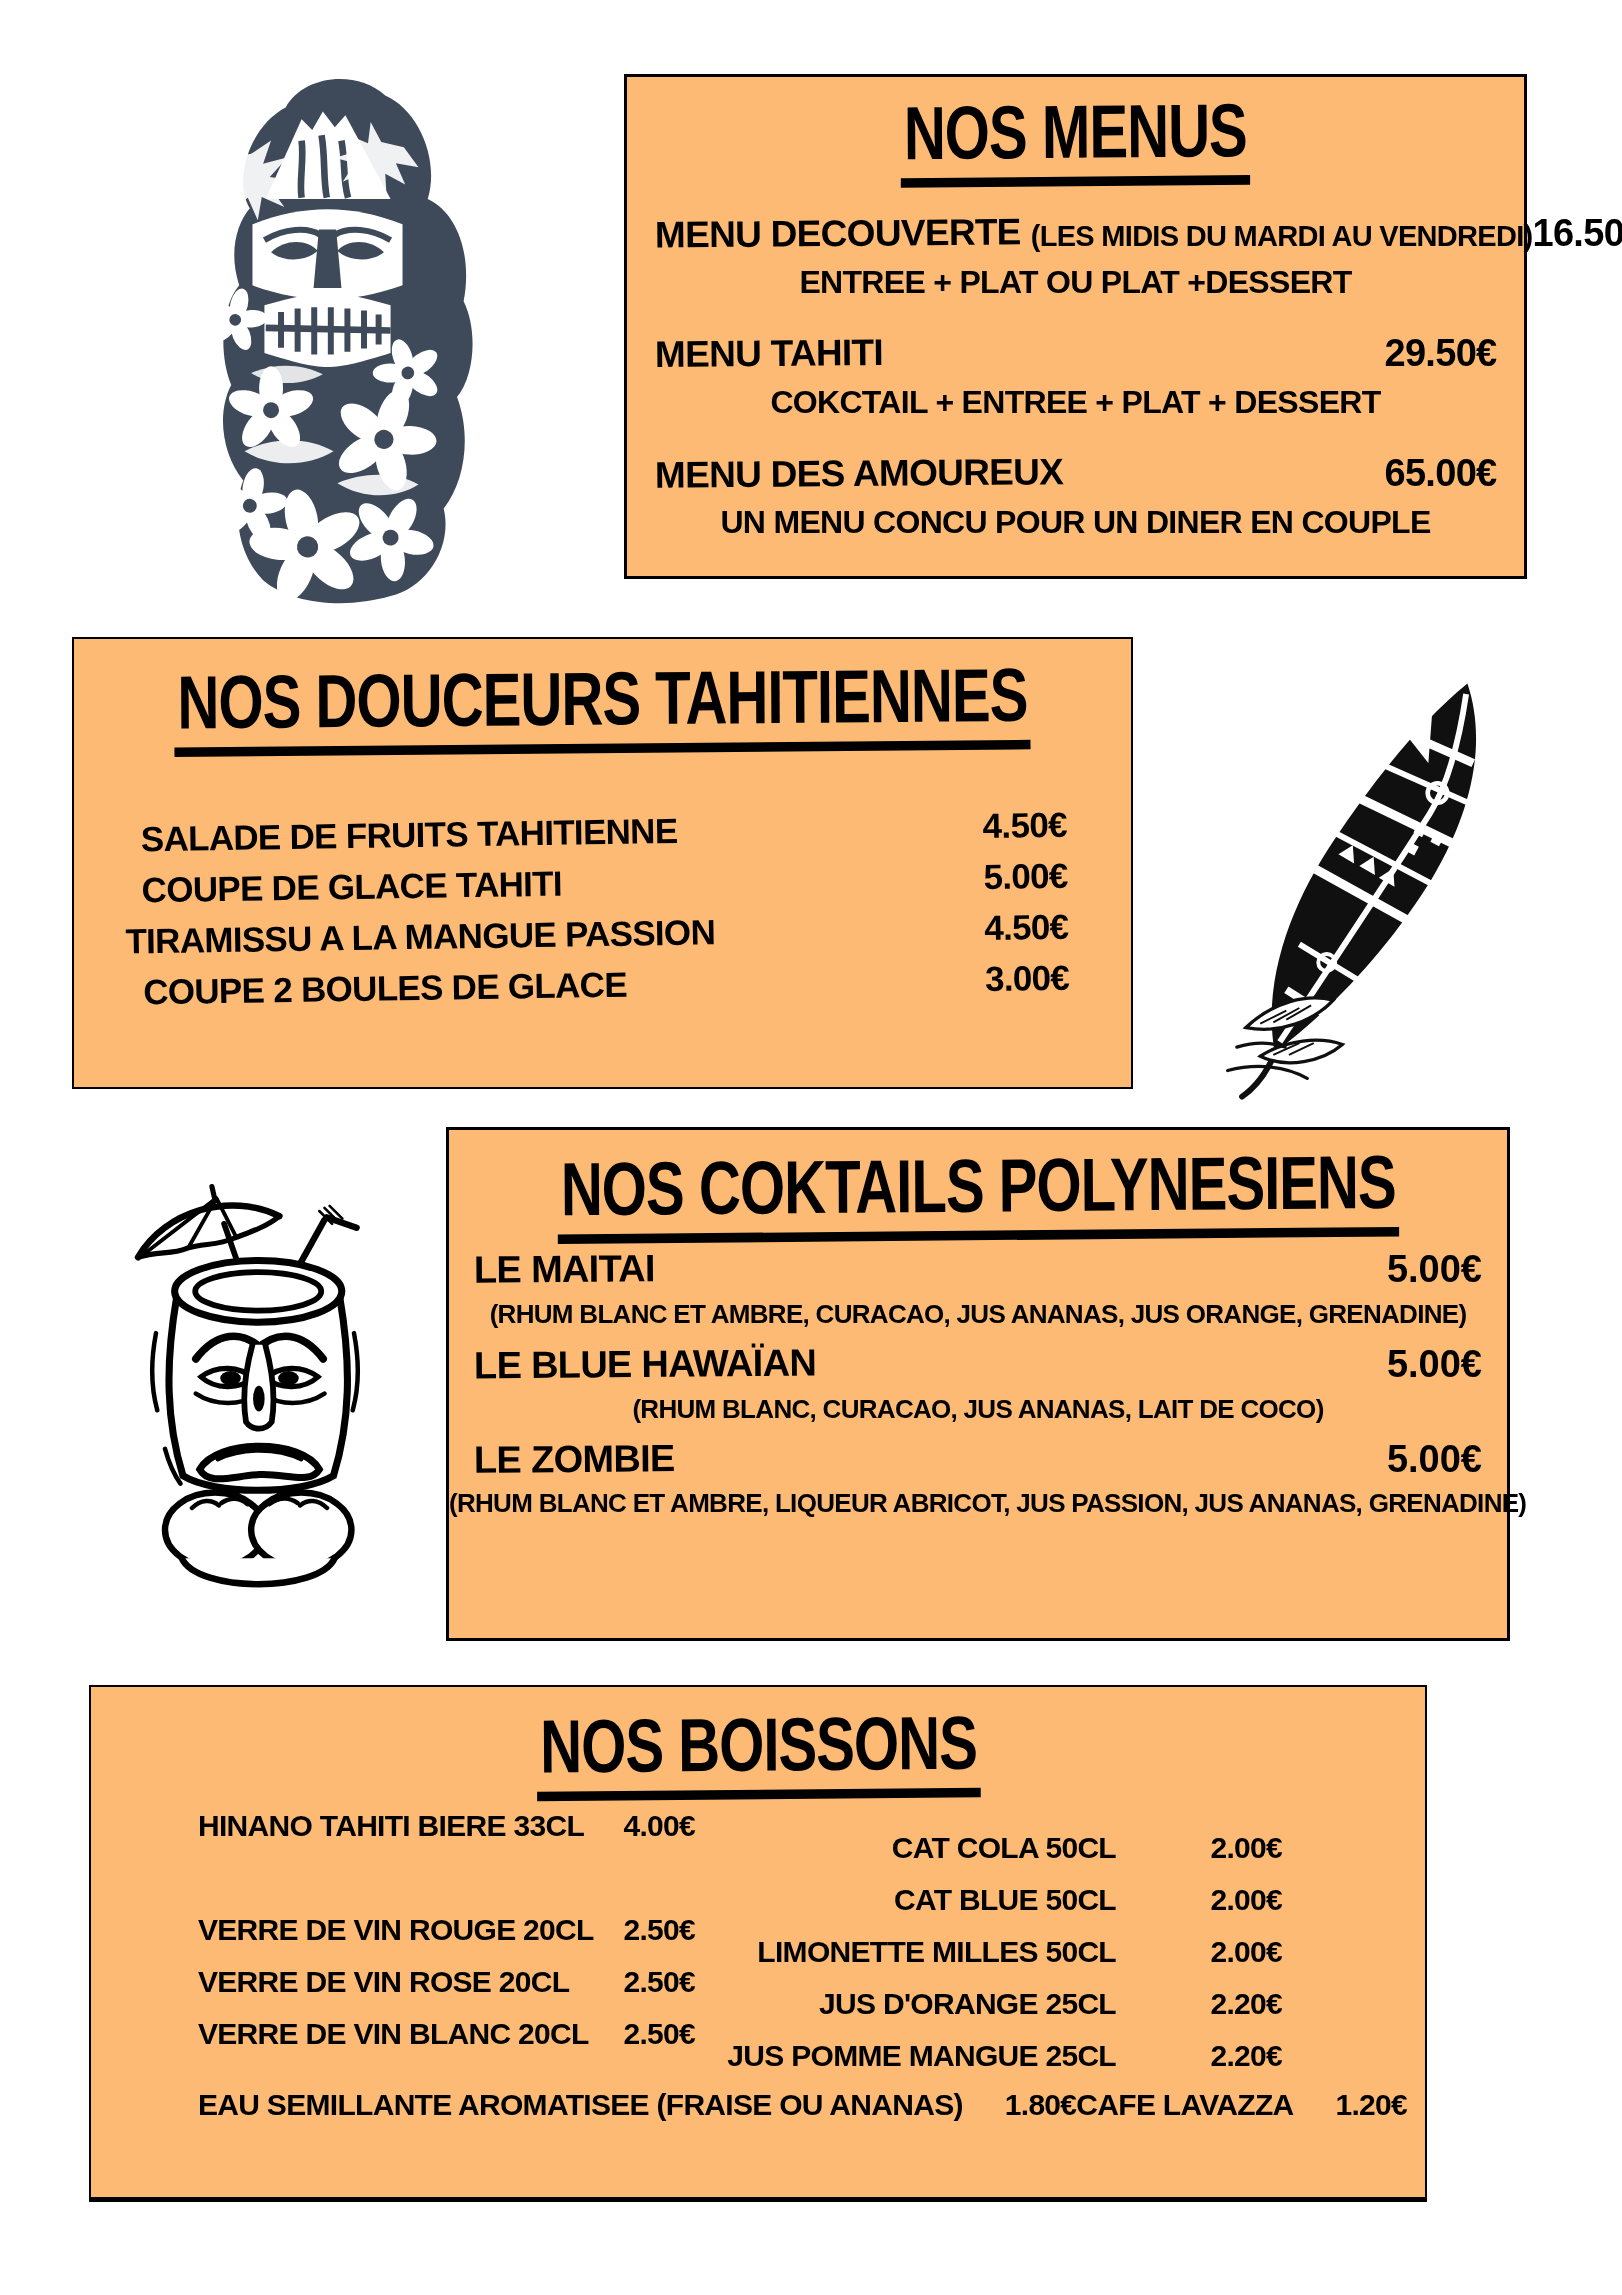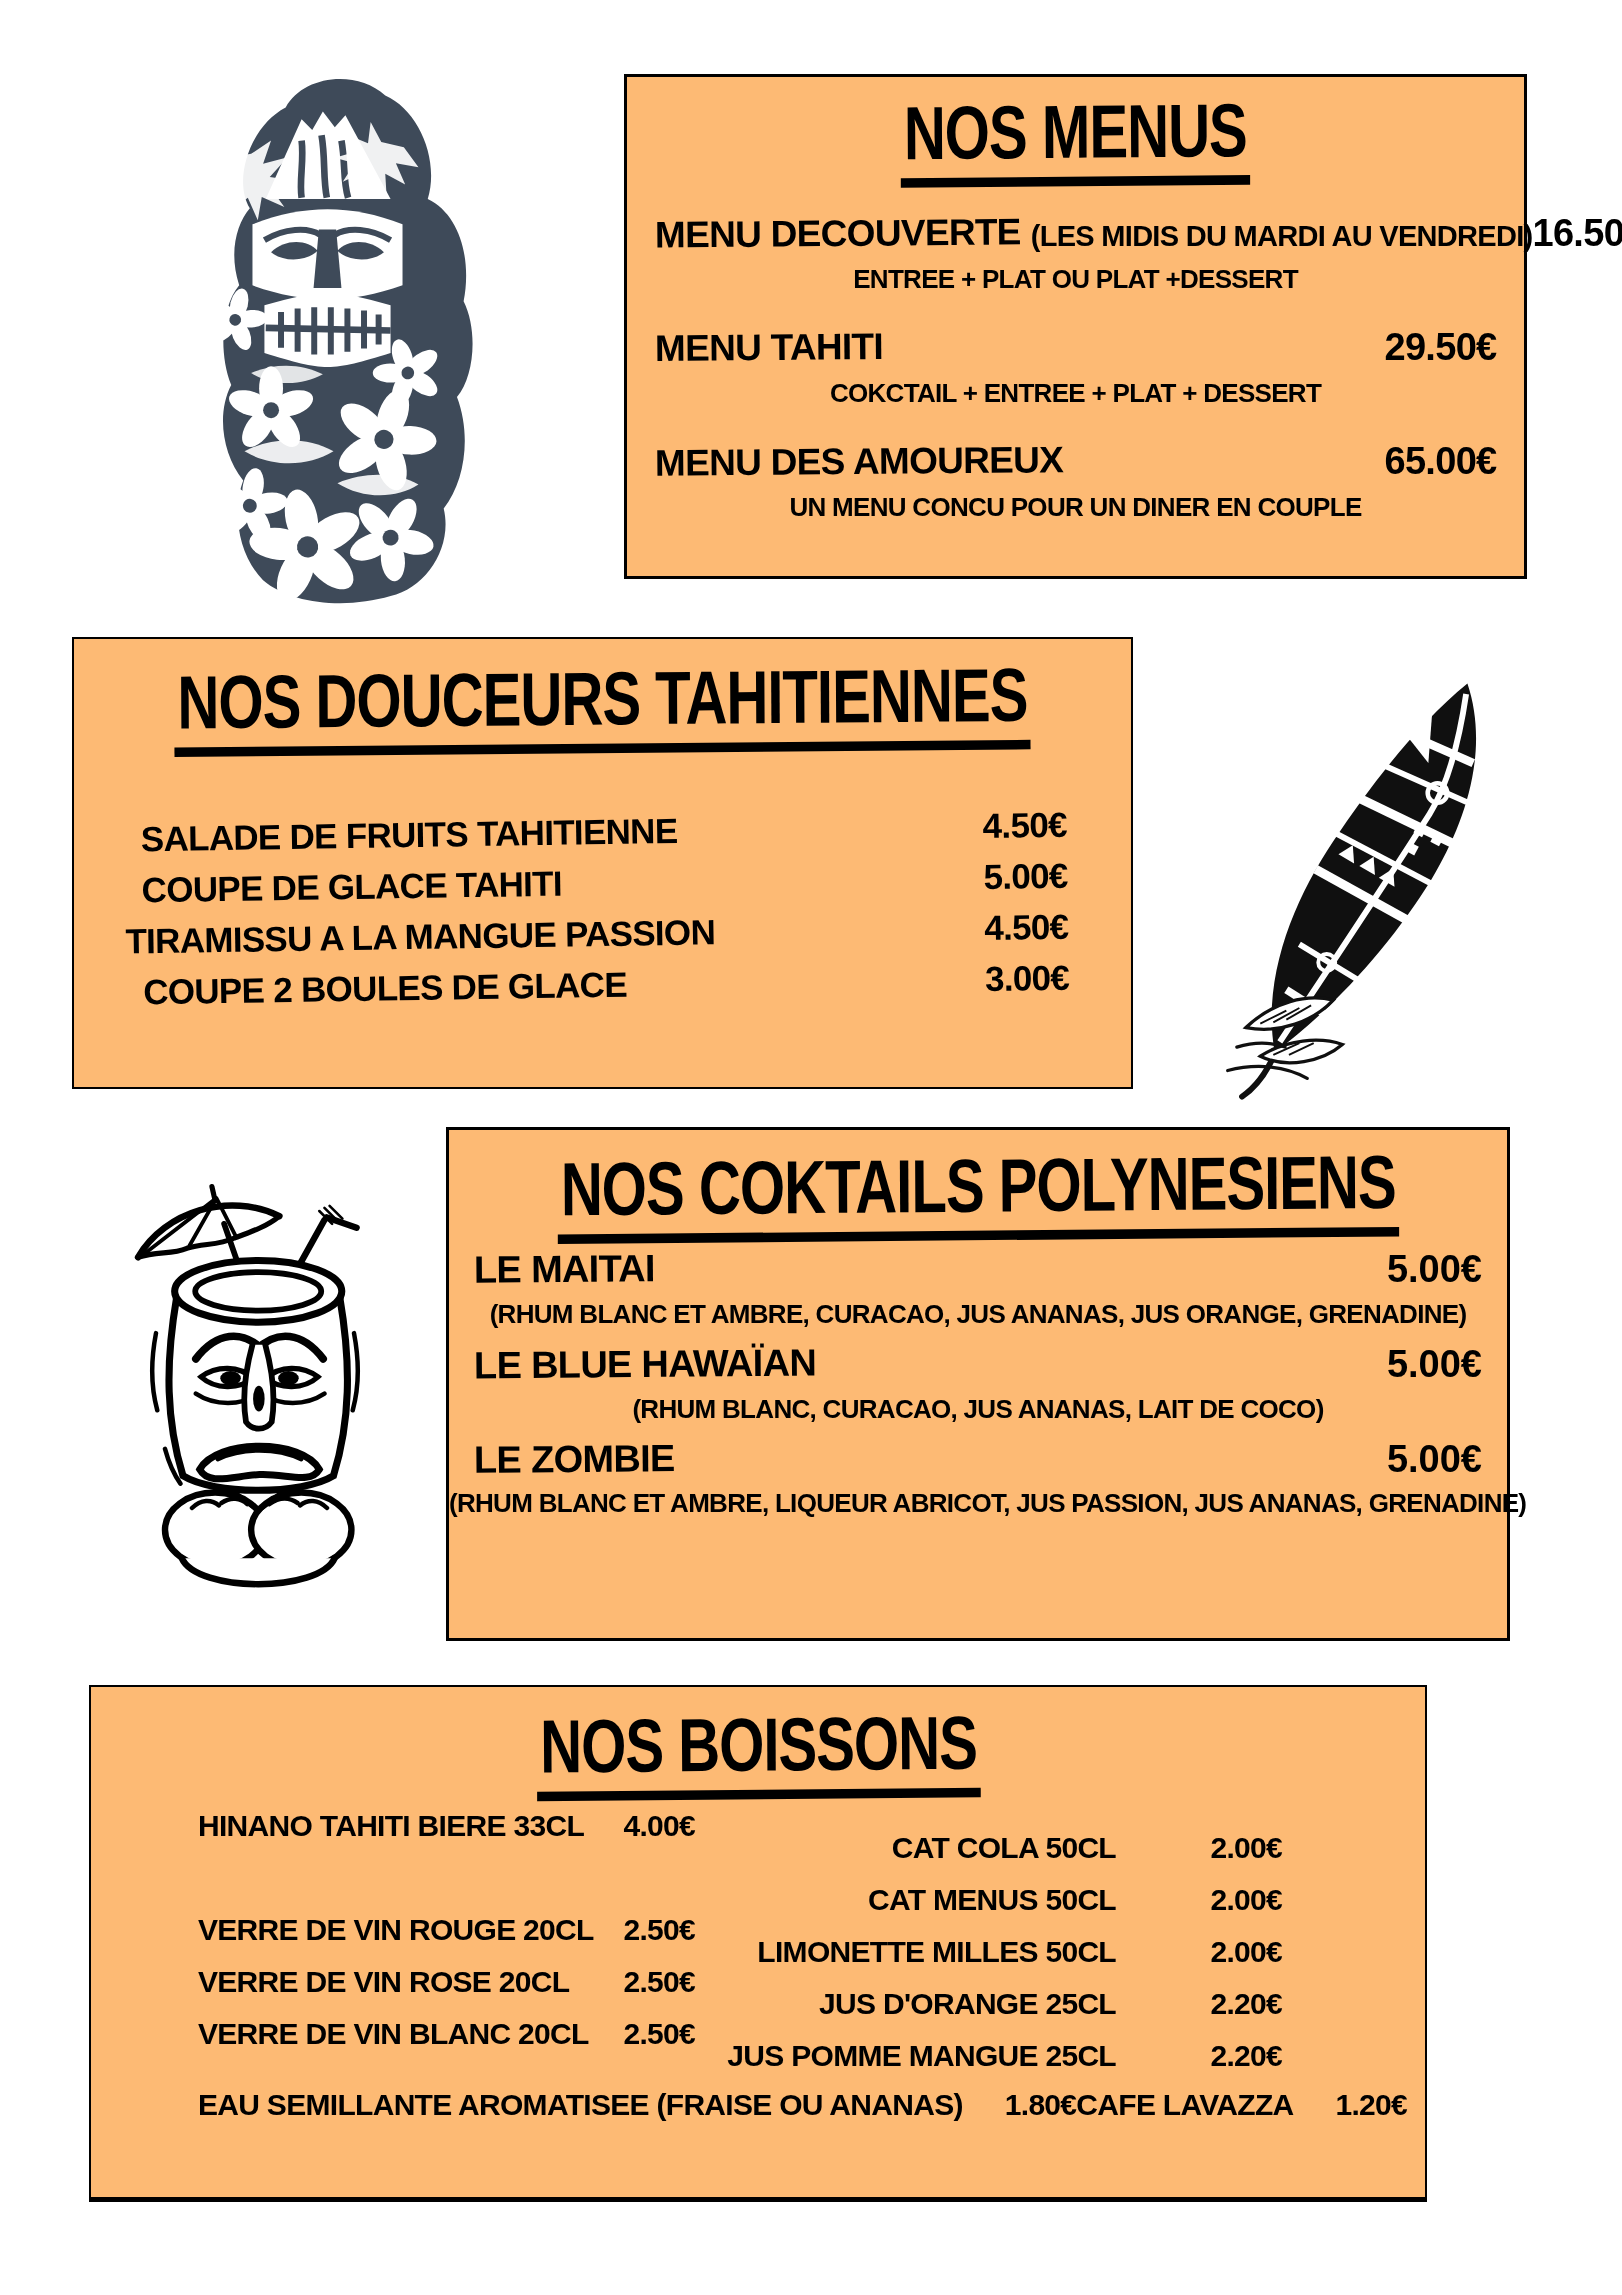--- a/index.html
+++ b/index.html
@@ -35,21 +35,21 @@
     transform-origin: center top;
   }
 
   
   .mrow { display: flex; justify-content: space-between; align-items: baseline; padding: 0 27.5px; margin-top: 31px; }
   .mrow:first-of-type { margin-top: 34px; }
   .mlabel { display: inline-flex; align-items: baseline; white-space: nowrap; }
   .mname { font-size: 37px; font-weight: bold; letter-spacing: -0.7px; transform: rotate(-0.5deg); }
   .mnote { font-size: 29px; font-weight: bold; letter-spacing: -0.7px; margin-left: 10.5px; }
   .mprice { font-size: 38px; font-weight: bold; letter-spacing: -0.7px; }
-  .mdesc { text-align: center; font-size: 26px; font-weight: bold; letter-spacing: -0.7px; margin-top: 9.2px; }
+  .mdesc { text-align: center; font-size: 32px; font-weight: bold; letter-spacing: -0.7px; margin-top: 9.2px; }
 
   
   .dlist { margin-top: 58px; transform: rotate(-0.9deg); }
   .drow { display: flex; justify-content: space-between; align-items: center; height: 51px; padding: 0 63px 0 68px; }
   .drow:nth-child(3) { padding-left: 51px; }
   .dname, .dprice { font-size: 35px; font-weight: bold; letter-spacing: -0.7px; white-space: nowrap; }
 
   
   .crow { display: flex; justify-content: space-between; align-items: baseline; padding: 0 25px; margin-top: 13px; }
   .crow:first-of-type { margin-top: 77px; }
@@ -283,21 +283,21 @@
         <span class="bname">CAT COLA 50CL</span>
         <span class="bprice">2.00€</span>
       </div>
     </div>
     <div class="brow">
       <div class="bleft">
         <span class="bname"></span>
         <span class="bprice"></span>
       </div>
       <div class="bright">
-        <span class="bname">CAT MENUS 50CL</span>
+        <span class="bname">CAT BLUE 50CL</span>
         <span class="bprice">2.00€</span>
       </div>
     </div>
     <div class="brow">
       <div class="bleft">
         <span class="bname">VERRE DE VIN ROUGE 20CL</span>
         <span class="bprice">2.50€</span>
       </div>
       <div class="bright">
         <span class="bname">LIMONETTE MILLES 50CL</span>

